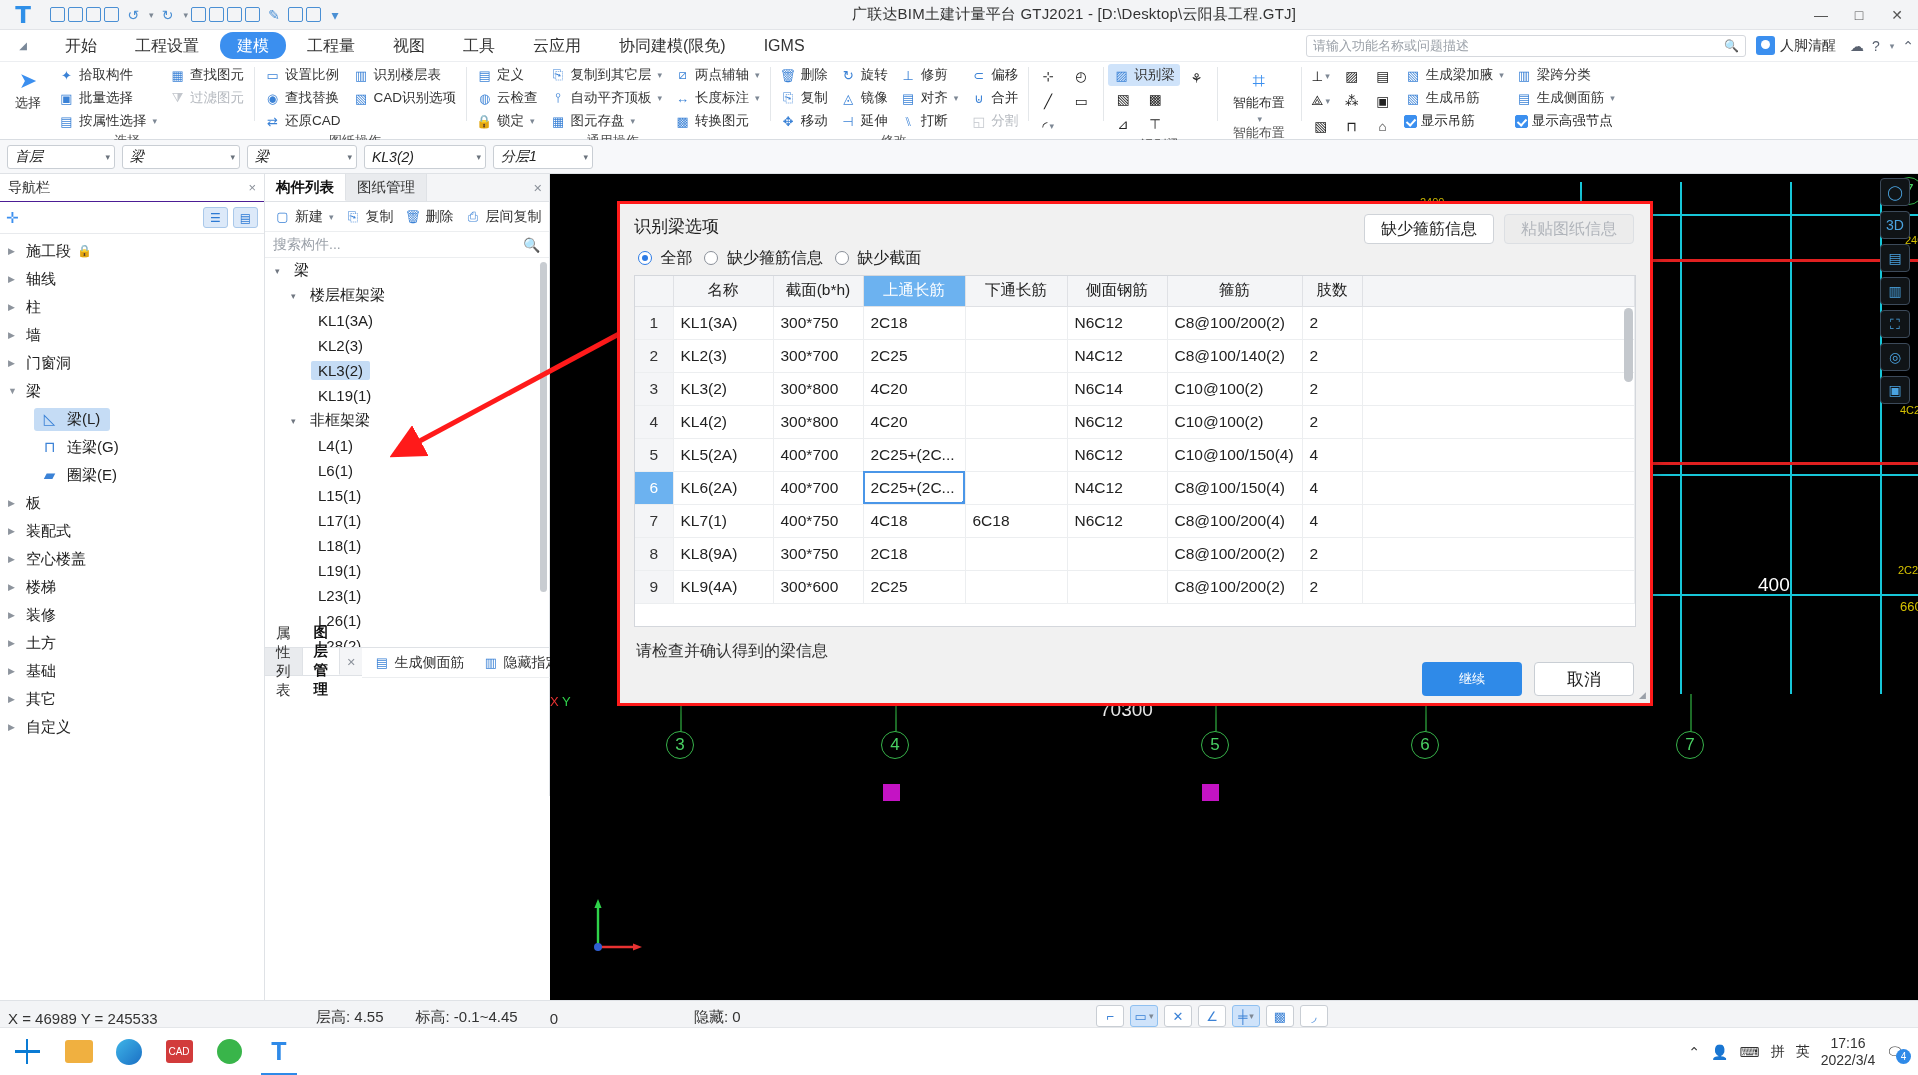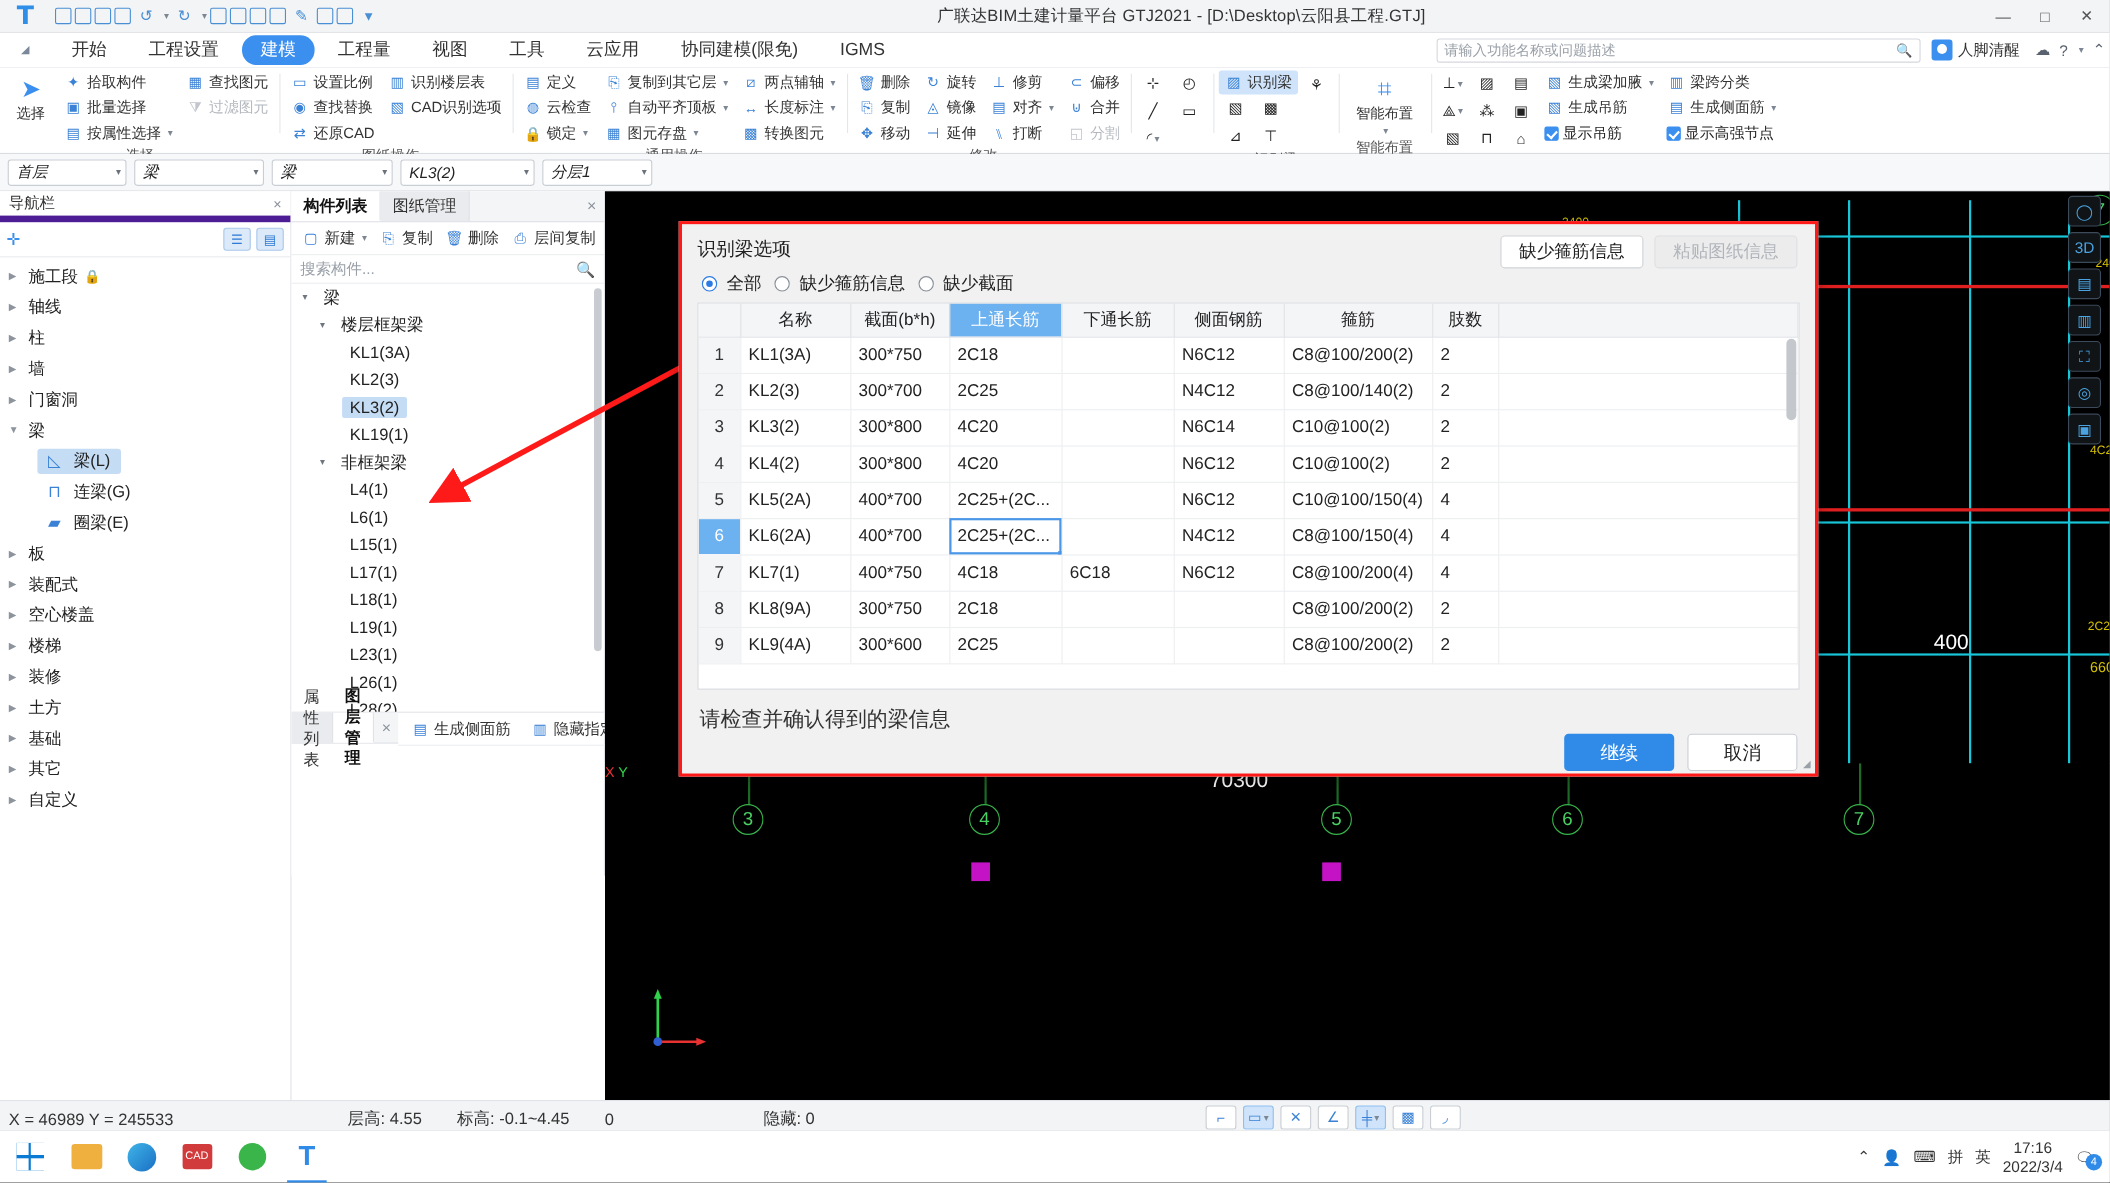--- a/index.html
+++ b/index.html
@@ -109,21 +109,21 @@
   .combo .cv{ flex:1; white-space:nowrap; overflow:hidden;font-style:italic;}
   .combo .ca{ color:#6a727c; font-size:9px; padding-left:8px;}
 
   
   .navpanel{
     position:absolute; left:0; top:174px; width:265px; bottom:75px;
     background:#fff; border-right:1px solid #dfe2e6; display:flex; flex-direction:column;
   }
   .panel-hd{
     height:28px; display:flex; align-items:center; padding:0 8px; font-size:14px; color:#333;
-    border-bottom:6px solid #4c1d95; background:#fff;
+    border-bottom:1px solid #4c1d95; background:#fff;
   }
   .panel-hd .x{ margin-left:auto; color:#8a9099; font-size:13px;}
   .nav-tools{
     height:32px; display:flex; align-items:center; padding:0 6px; border-bottom:1px solid #e8eaed;
   }
   .nav-tools .plus{ color:#3b8fef; font-size:15px;}
   .nav-tools .right{ margin-left:auto; display:flex; gap:5px;}
   .viewtgl{
     width:25px;height:21px;border:1px solid #a9c8ea;border-radius:3px;background:#dce9f9;
     display:flex;align-items:center;justify-content:center;color:#2d7ad4;font-size:12px;
@@ -261,25 +261,25 @@
   td.editing{ outline:2px solid #4a96e8; outline-offset:-2px; position:relative; background:#fff;}
   td.editing::after{
     content:""; position:absolute; right:-2px; bottom:-2px; width:5px;height:5px;background:#4a96e8;
   }
   .tbl-scroll{
     position:absolute; right:2px; top:32px; width:9px; height:74px; background:#c4c8cd; border-radius:5px;
   }
   .dlg-foot{
     height:76px; display:flex; flex-direction:column; padding:0 16px;
   }
-  .dlg-hint{ padding-top:14px; font-size:19px; color:#333;}
+  .dlg-hint{ padding-top:14px; font-size:16px; color:#333;}
   .dlg-actions{ margin-top:auto; display:flex; justify-content:flex-end; gap:12px; padding-bottom:10px;}
   .btn-primary{
     height:34px; min-width:100px; background:#2f8ae8; color:#fff; border:none; border-radius:4px;
-    display:flex;align-items:center;justify-content:center;font-size:17px;
+    display:flex;align-items:center;justify-content:center;font-size:13px;
   }
   .btn-default{
     height:34px; min-width:100px; background:#fff; color:#222; border:1px solid #c9ced4; border-radius:4px;
     display:flex;align-items:center;justify-content:center;font-size:17px;
   }
   .resize-grip{ position:absolute; right:4px; bottom:3px; color:#9aa0a8; font-size:9px;}
 
   
   .arrow-svg{ position:absolute; left:390px; top:305px; width:280px; height:180px; pointer-events:none;}
 

